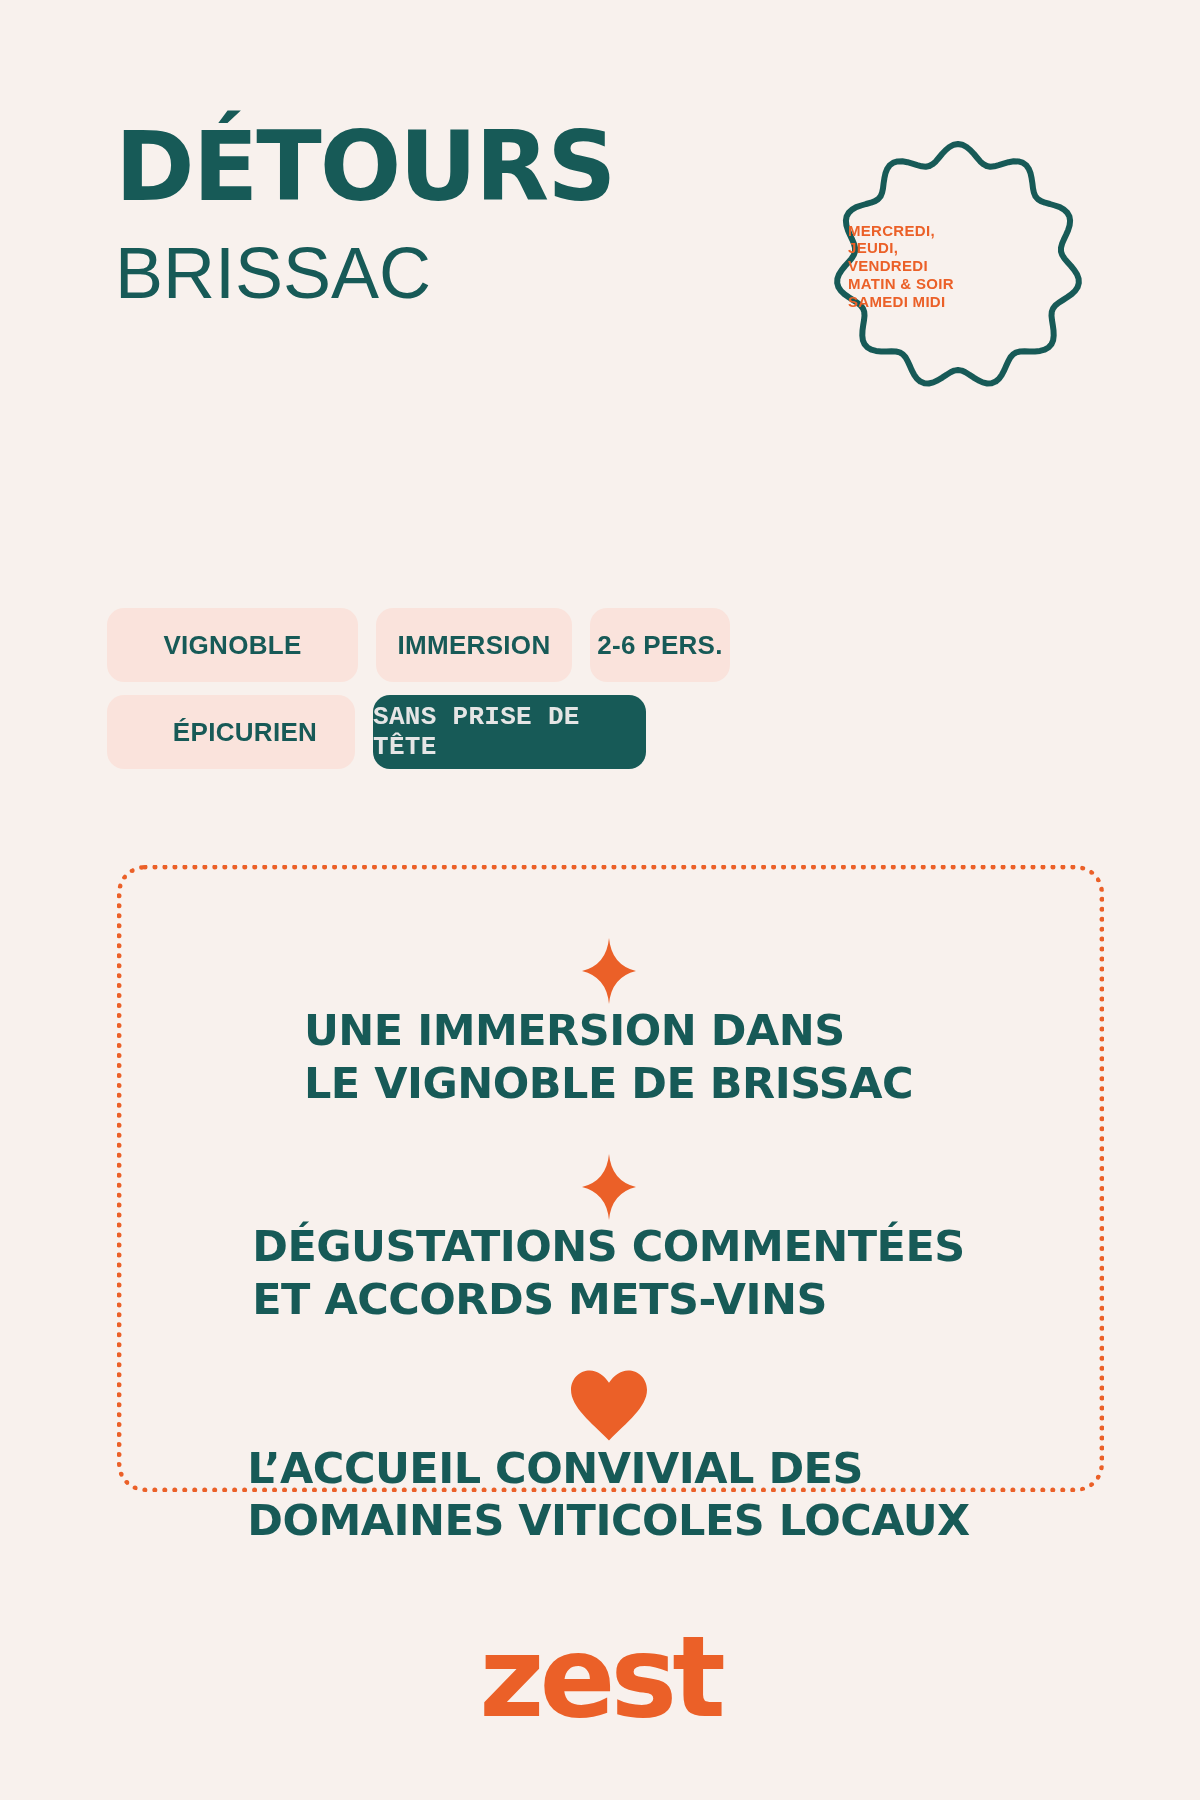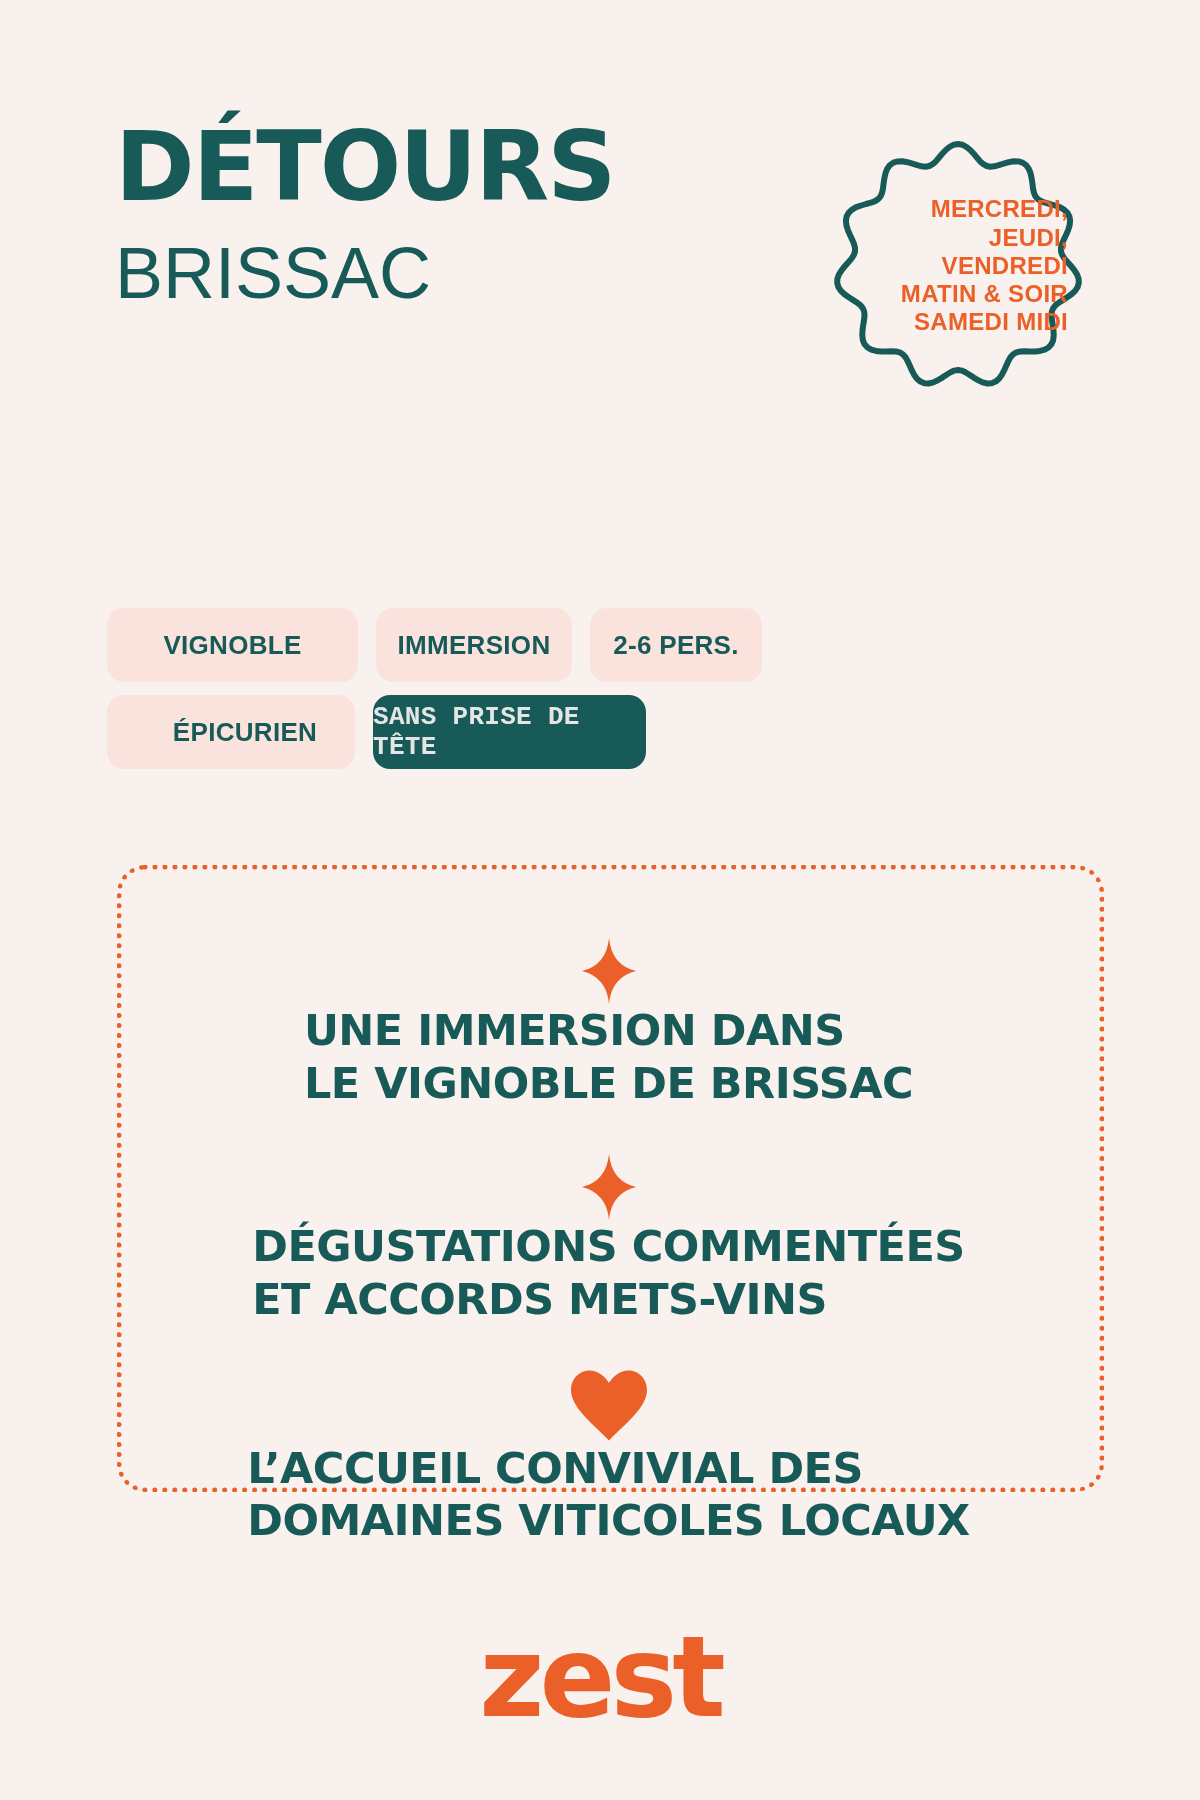--- a/index.html
+++ b/index.html
@@ -35,25 +35,25 @@
     font-weight:500;
     letter-spacing:0px;
     color:var(--teal);
   }
 
   
   .badge{position:absolute;left:828px;top:136px;width:260px;height:260px;}
   .badge svg{position:absolute;left:0;top:0;width:260px;height:260px;}
   .badge-text{
     position:absolute;left:20px;top:0;width:220px;height:260px;
-    display:flex;flex-direction:column;justify-content:center;align-items:flex-end;
+    display:flex;flex-direction:column;justify-content:center;align-items:flex-start;
     text-align:center;
     font-family:"Liberation Sans",sans-serif;
     font-weight:700;
-    font-size:24px;
+    font-size:15px;
     line-height:1.18;
     letter-spacing:0.3px;
     color:var(--orange);
   }
   .badge-text span{display:block;}
 
   
   .tags{position:absolute;left:107px;top:608px;display:flex;flex-direction:column;gap:13px;}
   .tag-row{display:flex;gap:18px;}
   .pill{
@@ -64,21 +64,21 @@
     font-weight:700;
     font-size:26px;
     letter-spacing:0.3px;
     background:var(--pink);
     color:var(--teal);
     text-transform:uppercase;
   }
   .pill.solid{background:var(--teal);color:#e5e5e5;font-family:Liberation Mono, monospace;}
   .pill.w-vignoble{width:251px;}
   .pill.w-immersion{width:196px;}
-  .pill.w-pers{width:172px;}
+  .pill.w-pers{width:140px;}
   .pill.w-epicurien{width:248px;padding-left:28px;}
   .pill.w-sansprise{width:273px;}
 
   
   .highlights-box{
     position:absolute;left:117px;top:865px;
     width:987px;height:627px;
     border:5px dotted var(--orange);
     border-radius:28px;
     padding:68px 30px 0 26px;

